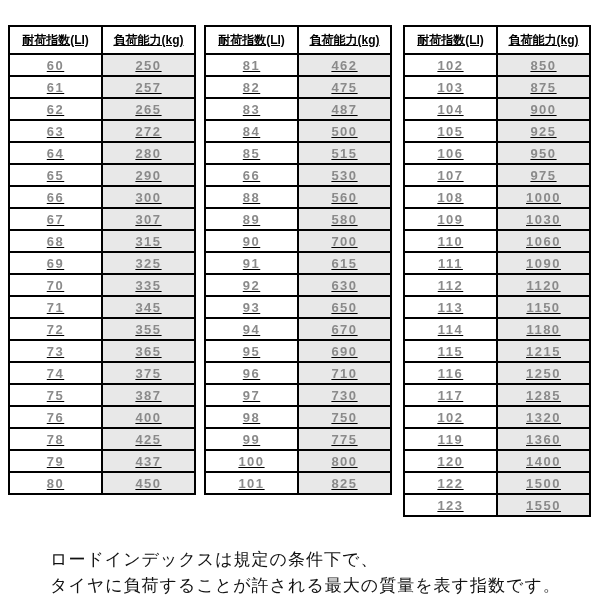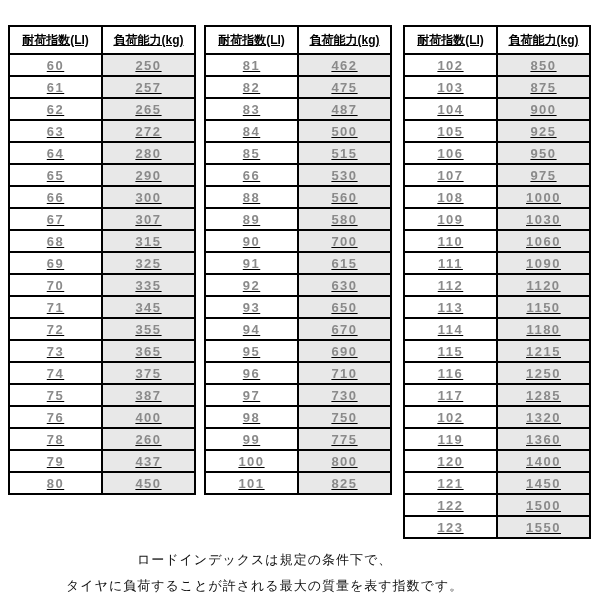--- a/index.html
+++ b/index.html
@@ -48,28 +48,27 @@
     height:20px;
     font-size:13px;
     font-weight:bold;
     color:var(--value-color);
     letter-spacing:1.5px;
   }
   td.li{background:#ffffff;}
   td.kg{background:var(--kg-bg);}
   .footer{
     position:absolute;
-    left:66px;
+    left:50px;
     top:547px;
-    font-size:13px;
+    font-size:17px;
     line-height:26px;
     letter-spacing:1px;
     color:var(--footer-color);
     white-space:nowrap;
-    text-align:center;
   }
 </style>
 </head>
 <body>
 
 <div class="page">
 
   <div class="table-wrap t1">
     <table>
       <thead>
@@ -142,21 +141,21 @@
           <tr>
             <td class="li">75</td>
             <td class="kg">387</td>
           </tr>
           <tr>
             <td class="li">76</td>
             <td class="kg">400</td>
           </tr>
           <tr>
             <td class="li">78</td>
-            <td class="kg">260</td>
+            <td class="kg">425</td>
           </tr>
           <tr>
             <td class="li">79</td>
             <td class="kg">437</td>
           </tr>
           <tr>
             <td class="li">80</td>
             <td class="kg">450</td>
           </tr>
         </tbody>
@@ -335,24 +334,20 @@
           </tr>
           <tr>
             <td class="li">119</td>
             <td class="kg">1360</td>
           </tr>
           <tr>
             <td class="li">120</td>
             <td class="kg">1400</td>
           </tr>
           <tr>
-            <td class="li">121</td>
-            <td class="kg">1450</td>
-          </tr>
-          <tr>
             <td class="li">122</td>
             <td class="kg">1500</td>
           </tr>
           <tr>
             <td class="li">123</td>
             <td class="kg">1550</td>
           </tr>
         </tbody>
     </table>
   </div>

